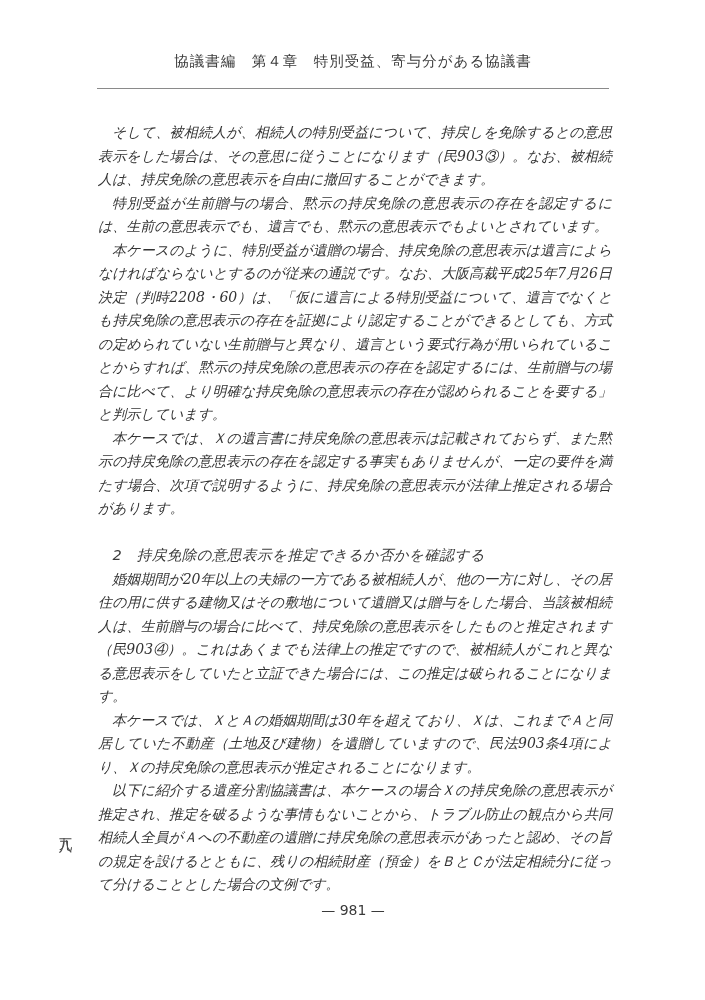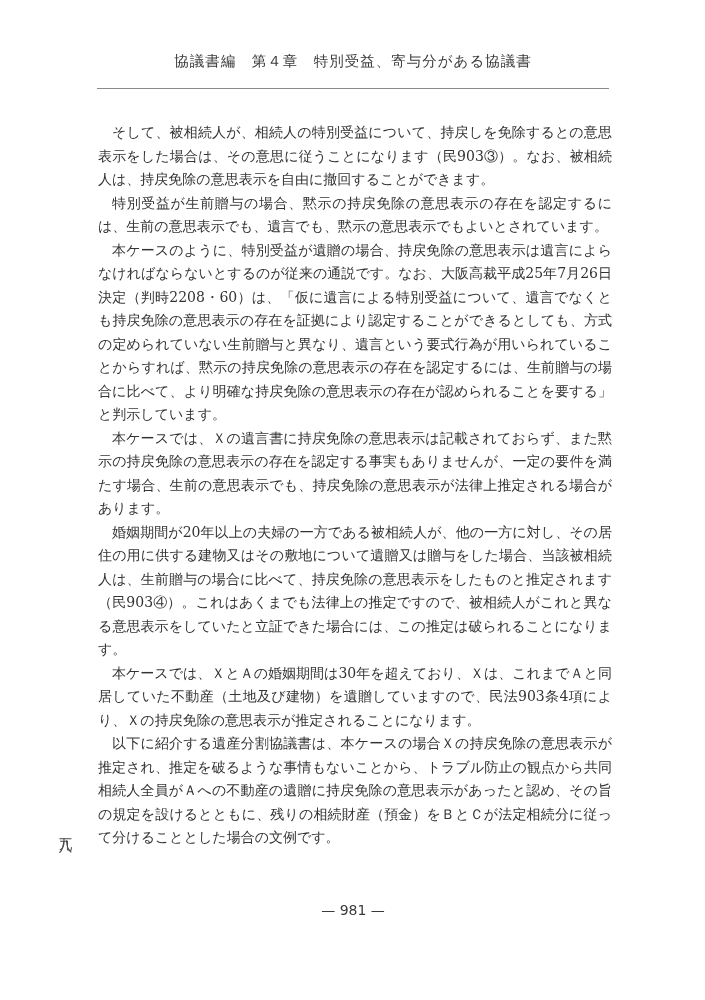--- a/index.html
+++ b/index.html
@@ -38,20 +38,21 @@
   .body-column {
     position: absolute;
     top: 121px;
     left: 98px;
     width: 514px;
     font-size: 14px;
     line-height: 23.5px;
     text-align: justify;
     text-justify: inter-character;
     color: #333333;
+    font-style: italic;
   }
   .para {
     margin: 0;
     text-indent: 1em;
   }
   .section-heading {
     margin: 23.5px 0 0 0;
     font-family: "DejaVu Sans", "Liberation Sans", sans-serif;
     font-size: 14.5px;
     color: #3a3a3a;
@@ -91,22 +92,25 @@
 
   <div class="running-header">協議書編　第４章　特別受益、寄与分がある協議書</div>
 
   <div class="header-rule"></div>
 
   <div class="body-column">
 
     <p class="para">そして、被相続人が、相続人の特別受益について、持戻しを免除するとの意思表示をした場合は、その意思に従うことになります（民903③）。なお、被相続人は、持戻免除の意思表示を自由に撤回することができます。</p>
     <p class="para">特別受益が生前贈与の場合、黙示の持戻免除の意思表示の存在を認定するには、生前の意思表示でも、遺言でも、黙示の意思表示でもよいとされています。</p>
     <p class="para">本ケースのように、特別受益が遺贈の場合、持戻免除の意思表示は遺言によらなければならないとするのが従来の通説です。なお、大阪高裁平成25年7月26日決定（判時2208・60）は、「仮に遺言による特別受益について、遺言でなくとも持戻免除の意思表示の存在を証拠により認定することができるとしても、方式の定められていない生前贈与と異なり、遺言という要式行為が用いられていることからすれば、黙示の持戻免除の意思表示の存在を認定するには、生前贈与の場合に比べて、より明確な持戻免除の意思表示の存在が認められることを要する」と判示しています。</p>
-    <p class="para">本ケースでは、Ｘの遺言書に持戻免除の意思表示は記載されておらず、また黙示の持戻免除の意思表示の存在を認定する事実もありませんが、一定の要件を満たす場合、生前の意思表示でも、持戻免除の意思表示が法律上推定される場合があります。</p>
+    <p class="para">本ケースでは、Ｘの遺言書に持戻免除の意思表示は記載されておらず、また黙示の持戻免除の意思表示の存在を認定する事実もありませんが、一定の要件を満たす場合、次項で説明するように、持戻免除の意思表示が法律上推定される場合があります。</p>
 
+    <p class="section-heading">
+      <span class="sec-num">2</span><span>持戻免除の意思表示を推定できるか否かを確認する</span>
+    </p>
 
     <p class="para">婚姻期間が20年以上の夫婦の一方である被相続人が、他の一方に対し、その居住の用に供する建物又はその敷地について遺贈又は贈与をした場合、当該被相続人は、生前贈与の場合に比べて、持戻免除の意思表示をしたものと推定されます（民903④）。これはあくまでも法律上の推定ですので、被相続人がこれと異なる意思表示をしていたと立証できた場合には、この推定は破られることになります。</p>
     <p class="para">本ケースでは、ＸとＡの婚姻期間は30年を超えており、Ｘは、これまでＡと同居していた不動産（土地及び建物）を遺贈していますので、民法903条4項により、Ｘの持戻免除の意思表示が推定されることになります。</p>
     <p class="para">以下に紹介する遺産分割協議書は、本ケースの場合Ｘの持戻免除の意思表示が推定され、推定を破るような事情もないことから、トラブル防止の観点から共同相続人全員がＡへの不動産の遺贈に持戻免除の意思表示があったと認め、その旨の規定を設けるとともに、残りの相続財産（預金）をＢとＣが法定相続分に従って分けることとした場合の文例です。</p>
 
   </div>
 
   <div class="side-page-number">九八一</div>
 
   <div class="footer-page-number">— 981 —</div>

